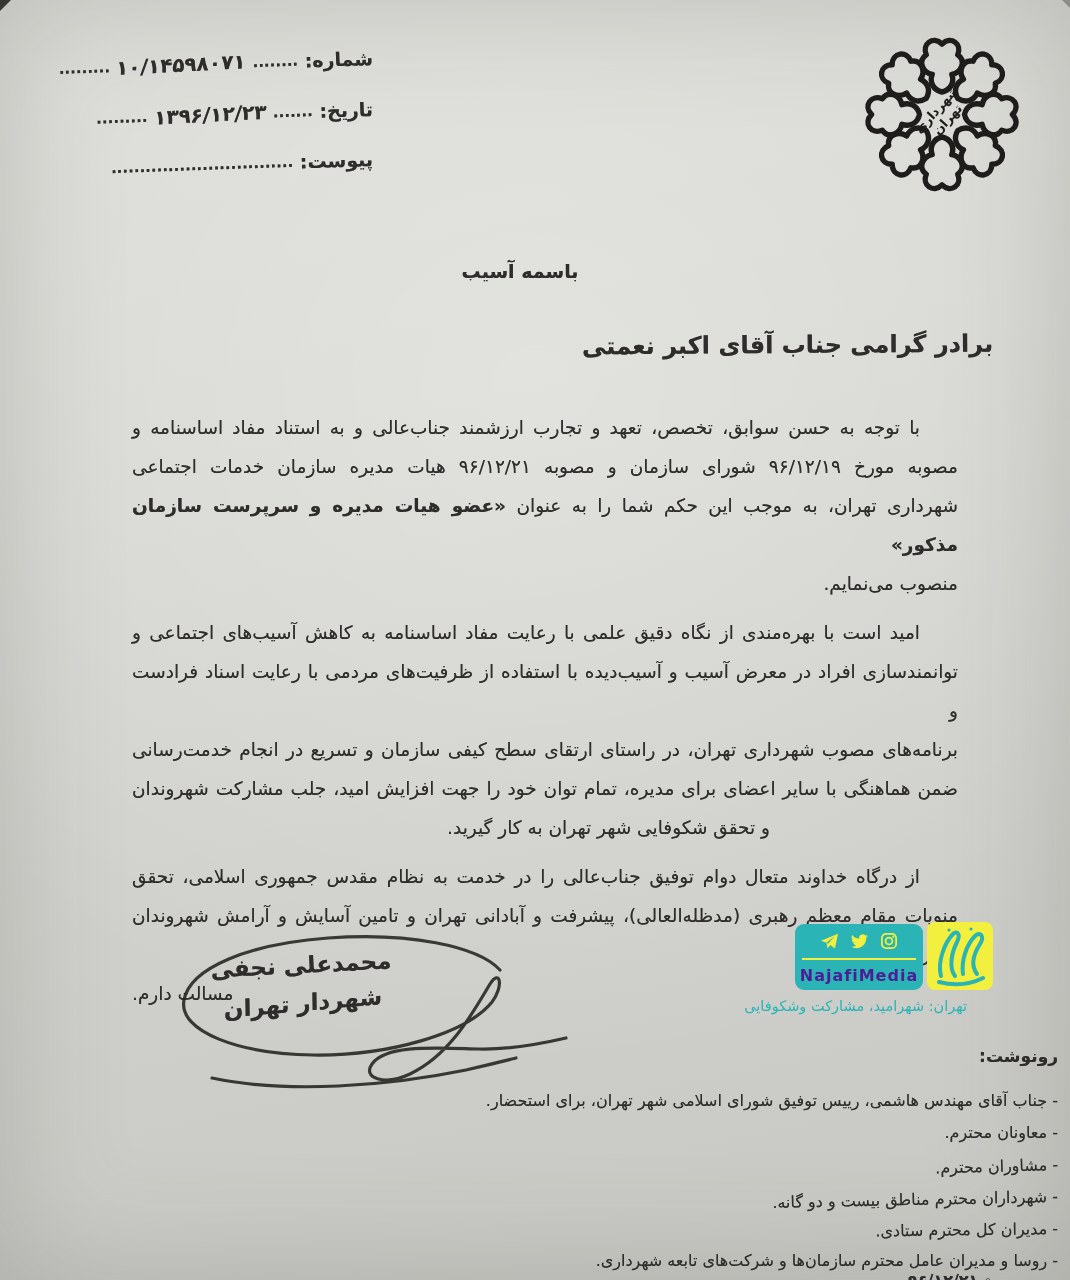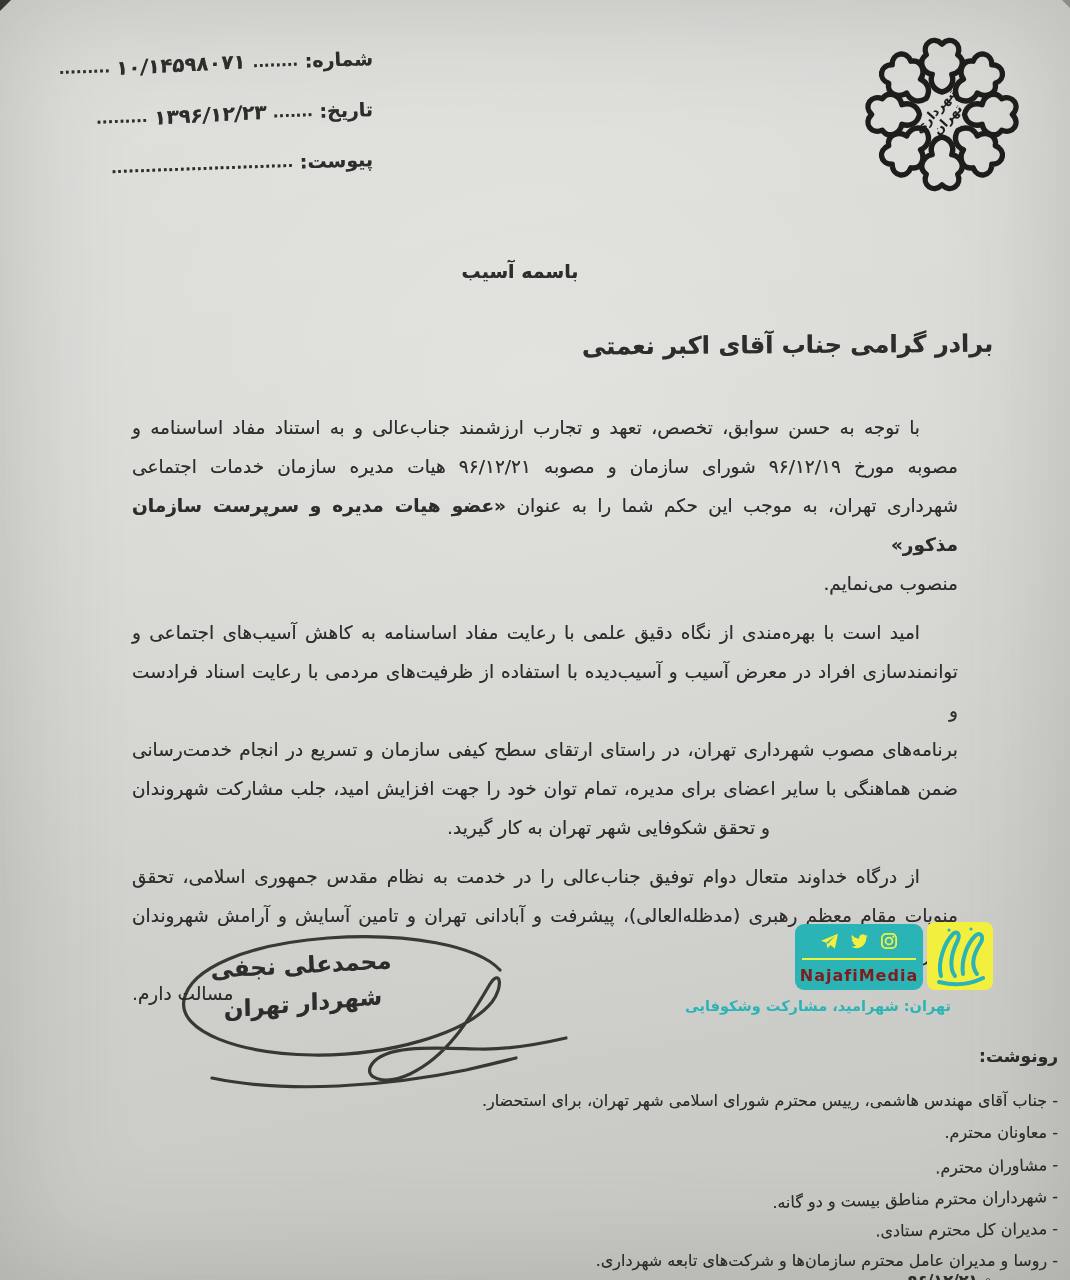--- a/index.html
+++ b/index.html
@@ -49,22 +49,22 @@
   .sigsvg{position:absolute;top:928px;left:148px;width:430px;height:180px;pointer-events:none;}
   
   .wm{position:absolute;top:920px;left:795px;width:200px;direction:ltr;}
   .wm .tealbox{position:absolute;left:0;top:4px;width:128px;height:66px;border-radius:9px;
     display:flex;flex-direction:column;overflow:hidden;}
   .wm .icons{flex:1;display:flex;align-items:center;justify-content:center;gap:11px;}
   .wm .divider{height:2px;margin:0 7px;}
   .wm .brand{height:30px;display:flex;align-items:center;justify-content:center;
     font-size:16px;font-weight:bold;letter-spacing:1px;font-family:"DejaVu Sans",sans-serif;}
   .wm .yellowbox{position:absolute;left:132px;top:2px;width:66px;height:68px;border-radius:8px;}
-  .wm .tagline{position:absolute;top:78px;left:0px;width:156px;text-align:center;direction:rtl;
-    font-size:14.5px;font-weight:bold;white-space:nowrap;}
+  .wm .tagline{position:absolute;top:78px;left:16px;width:156px;text-align:center;direction:rtl;
+    font-size:14.5px;font-weight:normal;white-space:nowrap;}
   
   .cc{position:absolute;top:1046px;right:12px;width:585px;font-size:16px;direction:rtl;
     text-align:right;}
   .cc .cclabel{font-weight:bold;font-size:17px;margin-bottom:23px;}
   .cc .item{margin-bottom:9px;line-height:23px;transform-origin:100% 50%;}
   .cc .item:nth-of-type(4){transform:rotate(-1.6deg);}
   .cc .item:nth-of-type(5){transform:rotate(-1.2deg);}
   .cc .item:nth-of-type(6){transform:rotate(-.8deg);}
   .ccdate{position:absolute;top:1252px;right:78px;font-size:16px;font-weight:600;
     direction:rtl;margin-top:19px;}
@@ -168,39 +168,39 @@
         </svg>
         <svg width="18" height="18" viewBox="0 0 24 24">
           <g stroke="#f2ef3e" stroke-width="2.4" fill="none">
             <rect x="2.5" y="2.5" width="19" height="19" rx="5.5"></rect>
             <circle cx="12" cy="12" r="4.6"></circle>
             <circle cx="17.8" cy="6.2" r="1.5" fill="#f2ef3e" stroke="none"></circle>
           </g>
         </svg>
       </div>
       <div class="divider" style="background:#f2ef3e"></div>
-      <div class="brand" style="color:#7f1d1d">NajafiMedia</div>
+      <div class="brand" style="color:#4c1d95">NajafiMedia</div>
     </div>
     <div class="yellowbox" style="background:#f2ef3e">
       <svg viewBox="0 0 66 68" width="66" height="68">
         <g stroke="#2ab4b6" stroke-width="4" fill="none" stroke-linecap="round">
           <path d="M14,54 C10,40 18,20 26,12 C30,8 34,12 30,20 C24,32 22,46 28,54"></path>
           <path d="M36,52 C34,38 40,22 48,14 C53,9 58,14 53,22 C46,33 44,44 50,52"></path>
           <path d="M12,60 C28,64 44,62 56,56"></path>
           <circle cx="22" cy="8" r="1.6" fill="#2ab4b6" stroke="none"></circle>
           <circle cx="44" cy="7" r="1.6" fill="#2ab4b6" stroke="none"></circle>
         </g>
       </svg>
     </div>
     <div class="tagline" style="color:#2ab4b6">تهران: شهرامید، مشارکت وشکوفایی</div>
   </div>
 
   <div class="cc ink">
     <div class="cclabel">رونوشت:</div>
-    <div class="item">- جناب آقای مهندس هاشمی، رییس محترم شورای اسلامی شهر تهران، برای استحضار.</div>
+    <div class="item">- جناب آقای مهندس هاشمی، رییس توفیق شورای اسلامی شهر تهران، برای استحضار.</div>
     <div class="item">- معاونان محترم.</div>
     <div class="item">- مشاوران محترم.</div>
     <div class="item">- شهرداران محترم مناطق بیست و دو گانه.</div>
     <div class="item">- مدیران کل محترم ستادی.</div>
     <div class="item">- روسا و مدیران عامل محترم سازمان‌ها و شرکت‌های تابعه شهرداری.</div>
   </div>
   <div class="ccdate ink">
     <span class="mark">◦</span><span>۹۶/۱۲/۲۱</span>
   </div>
 </div>

